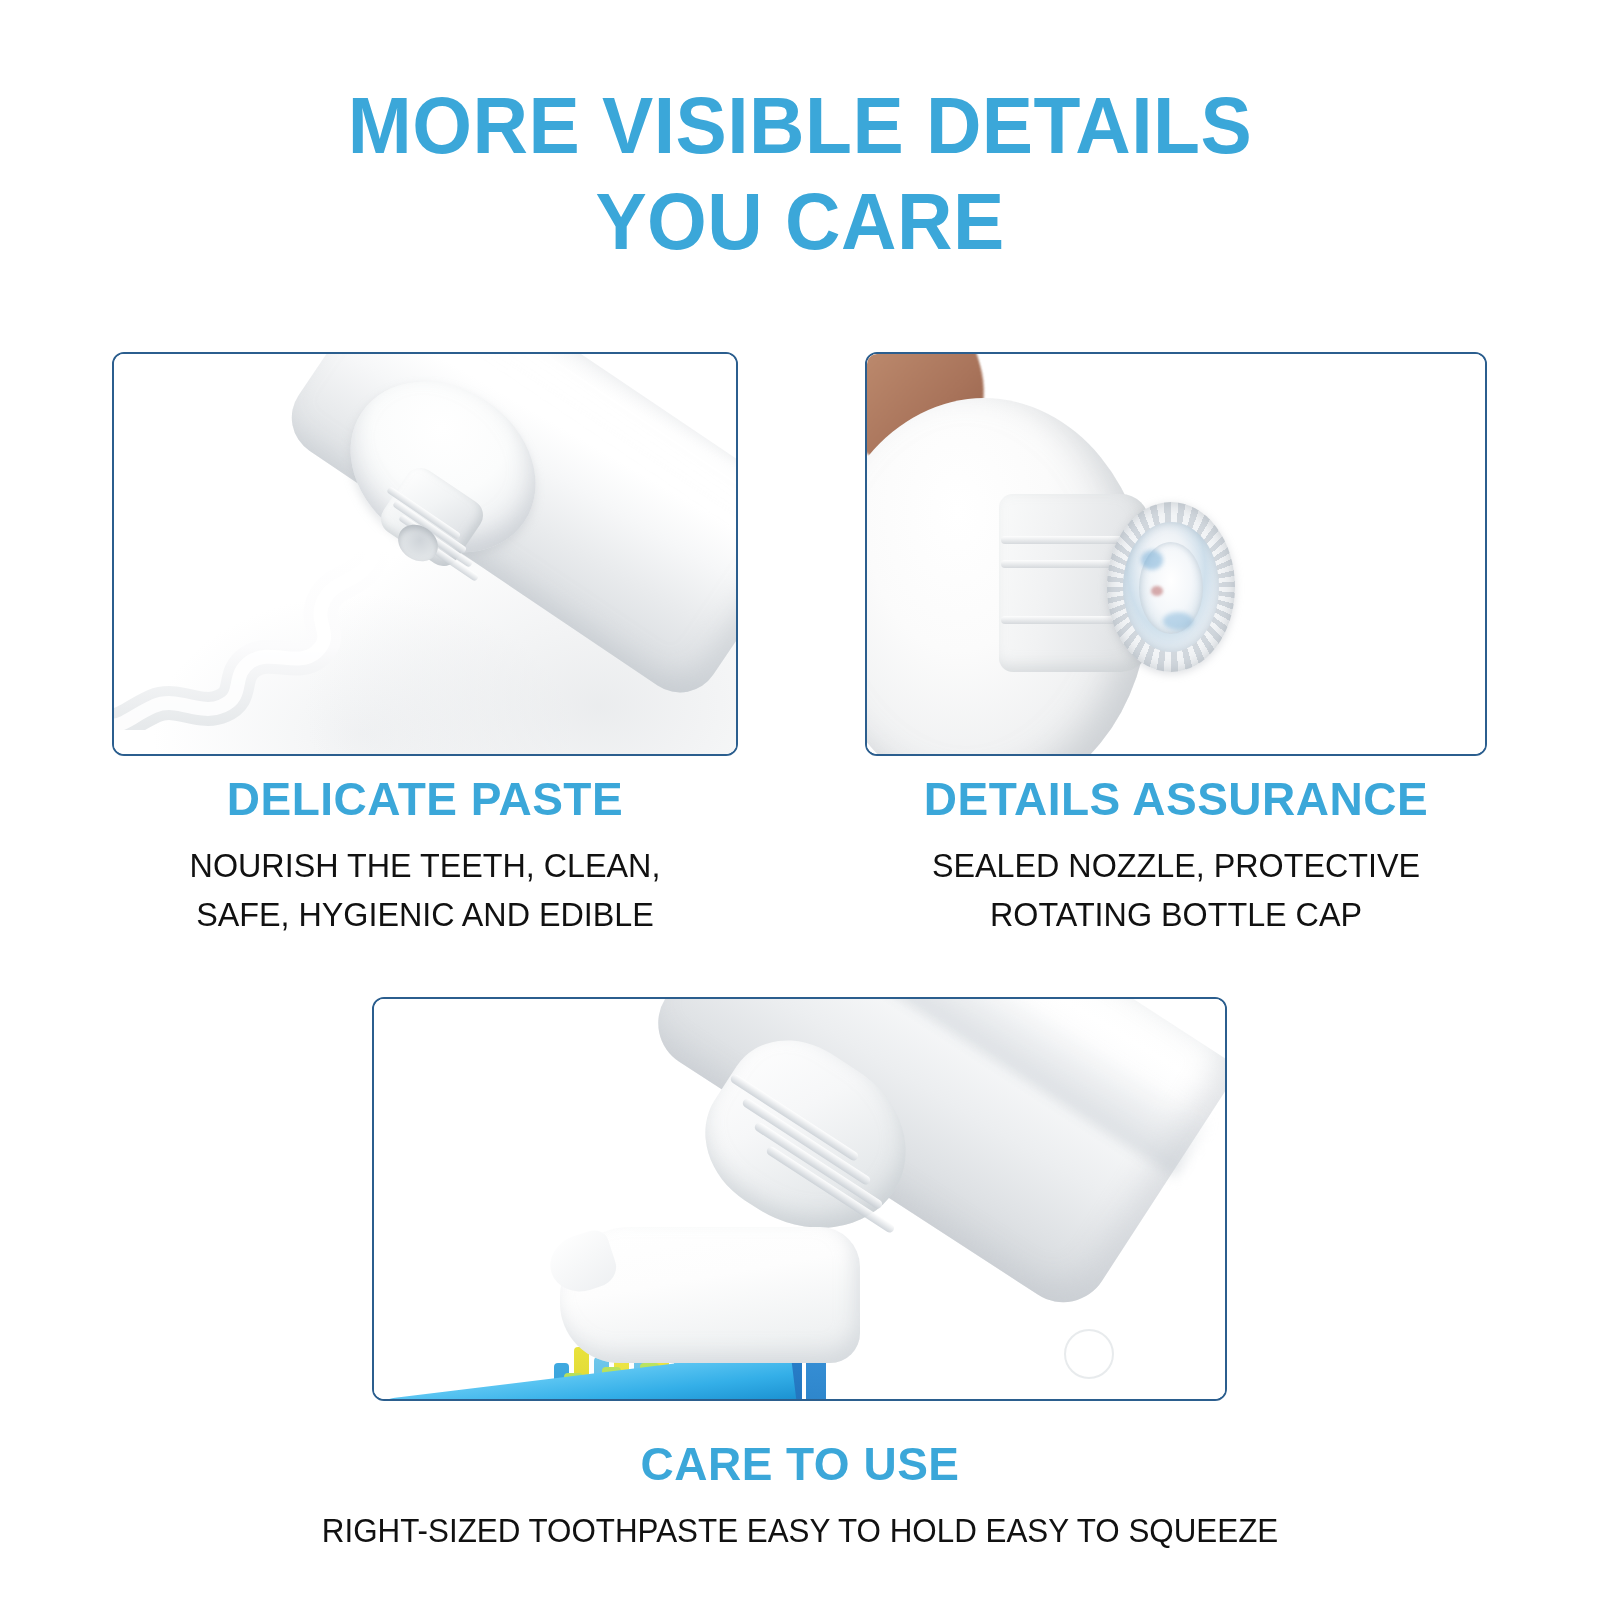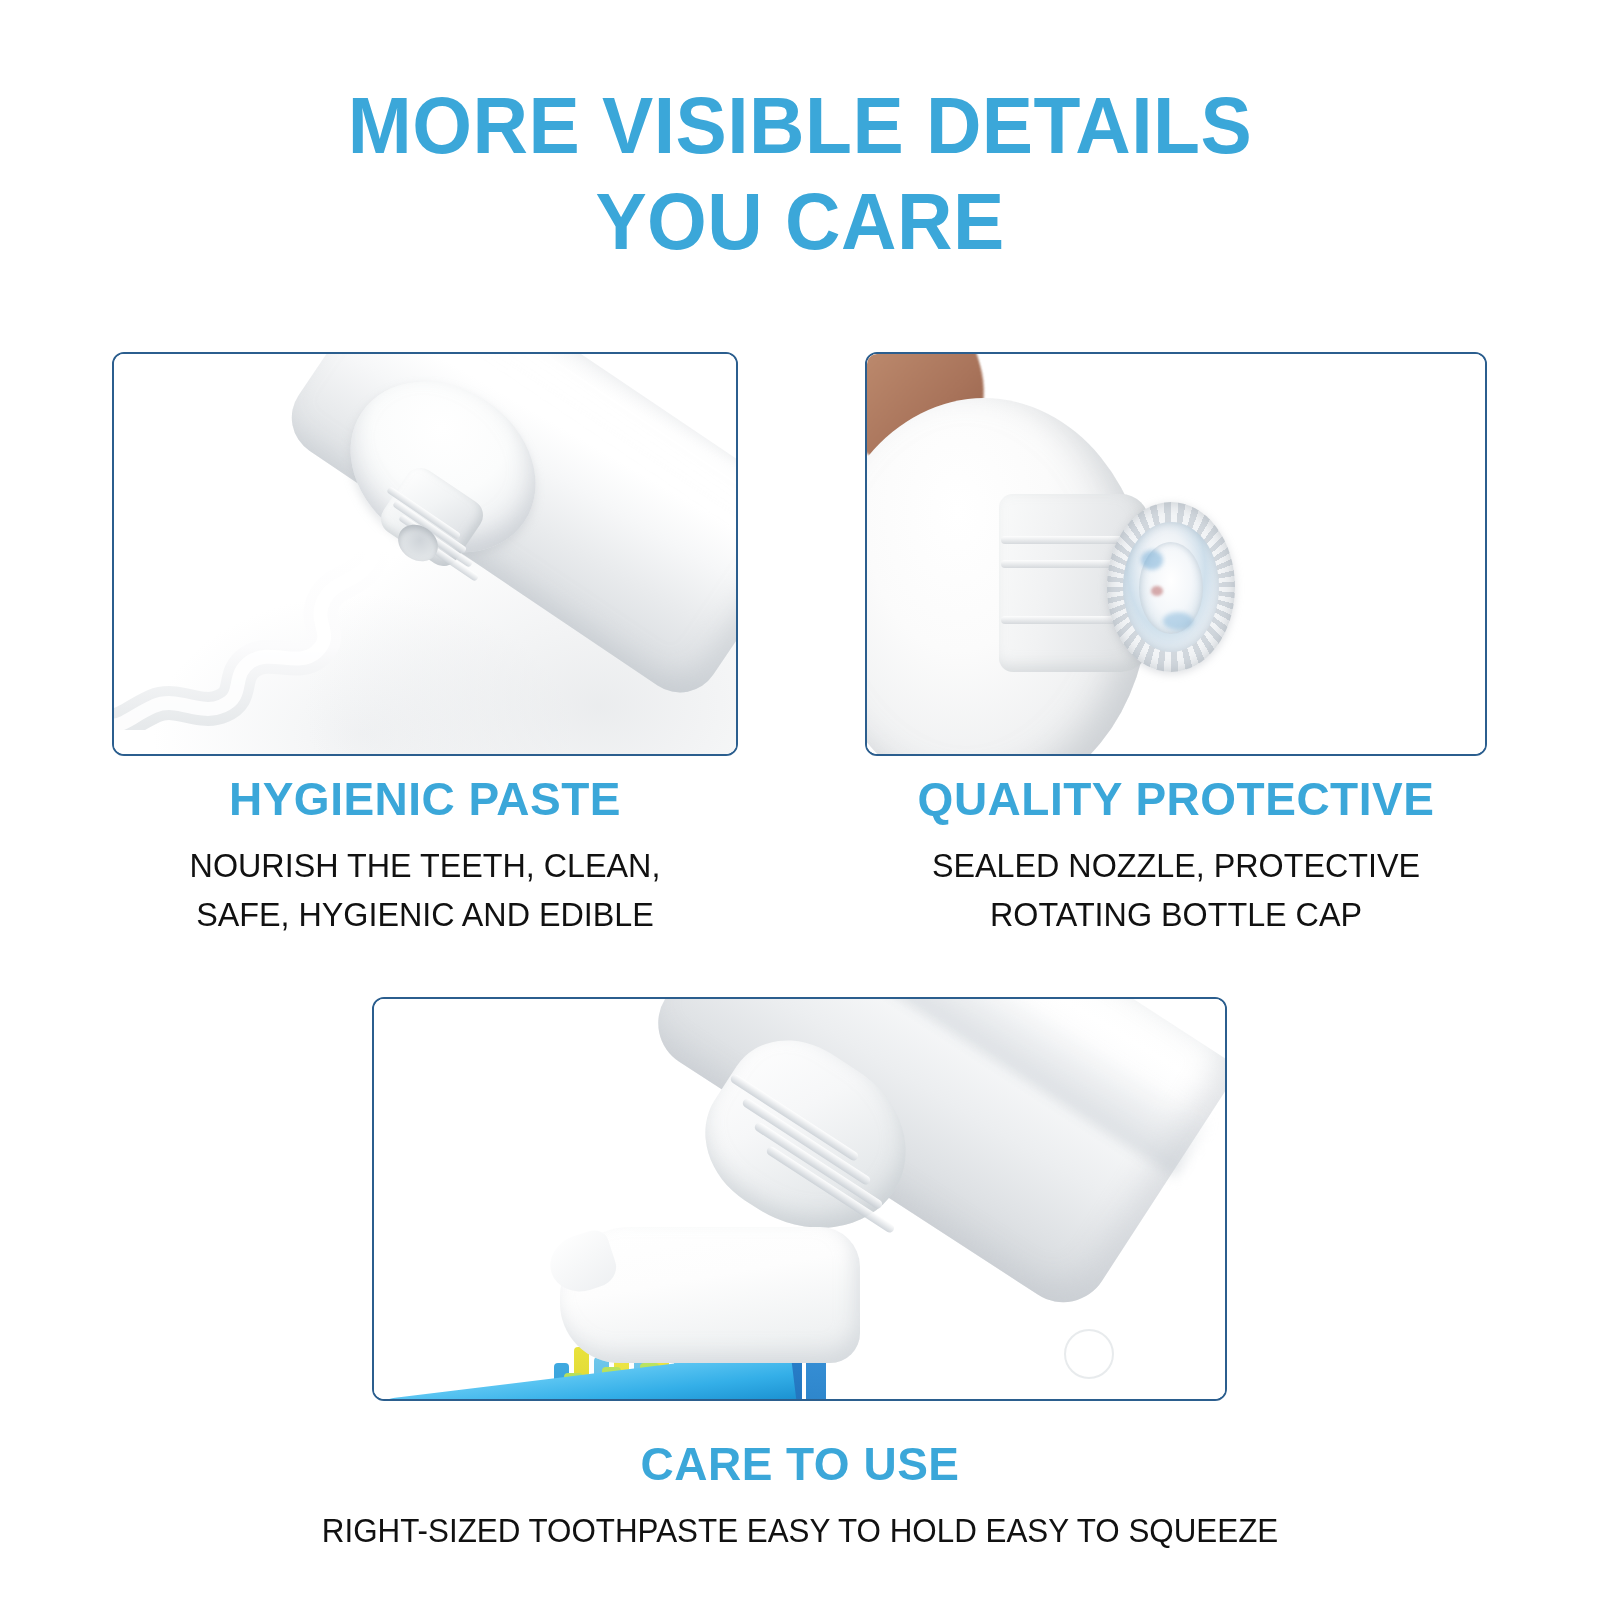--- a/index.html
+++ b/index.html
@@ -370,27 +370,27 @@
     <div class="p2-neck-ring" style="left:134px; top:262px;"></div>
     <div class="p2-nozzle-outer"></div>
     <div class="p2-nozzle-mid"></div>
     <div class="p2-nozzle-seal"></div>
     <div class="p2-nozzle-glint-a"></div>
     <div class="p2-nozzle-glint-b"></div>
     <div class="p2-nozzle-glint-c"></div>
   </div>
 </div>
 
-<div class="cap-heading" id="cap1-h">HYGIENIC PASTE</div>
+<div class="cap-heading" id="cap1-h">DELICATE PASTE</div>
 <div class="cap-body" id="cap1-b">
   <span class="l">NOURISH THE TEETH, CLEAN,</span>
   <span class="l">SAFE, HYGIENIC AND EDIBLE</span>
 </div>
 
-<div class="cap-heading" id="cap2-h">QUALITY PROTECTIVE</div>
+<div class="cap-heading" id="cap2-h">DETAILS ASSURANCE</div>
 <div class="cap-body" id="cap2-b">
   <span class="l">SEALED NOZZLE, PROTECTIVE</span>
   <span class="l">ROTATING BOTTLE CAP</span>
 </div>
 
 <div class="panel" id="panel-3">
   <div class="photo">
     <div class="p3-bg"></div>
     <div class="p3-tube"></div>
     <div class="p3-tube-shade"></div>

